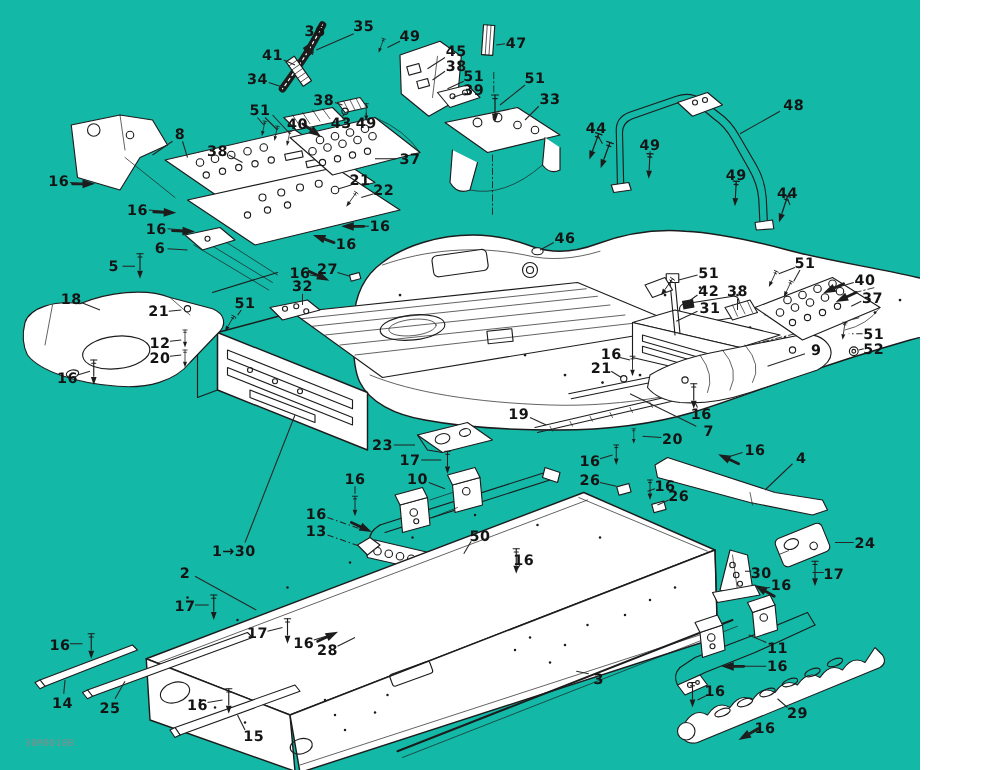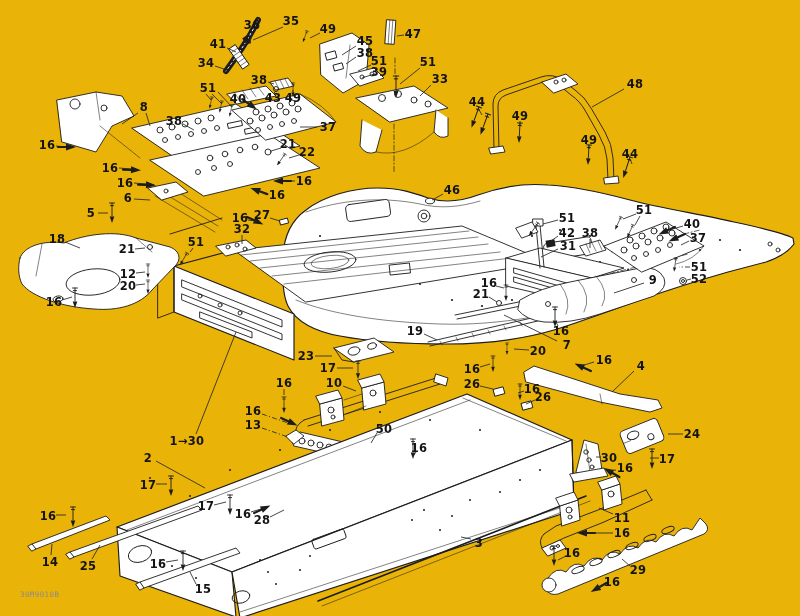--- a/index.html
+++ b/index.html
@@ -1,16 +1,16 @@
 <!DOCTYPE html>
 <html><head>
 <meta charset="utf-8">
 <style>
   html,body{margin:0;padding:0;background:#fff;}
-  .canvas{position:relative;width:800px;height:616px;background:#eab308;overflow:hidden;}
+  .canvas{position:relative;width:736px;height:616px;background:#14b8a6;overflow:hidden;}
   svg{display:block;}
   .art{stroke:#1c1c1c;fill:none;stroke-width:.9;stroke-linejoin:round;stroke-linecap:round;}
   .wf{fill:#ffffff;}
   .dk{fill:#1c1c1c;stroke:none;}
   .h{stroke-width:.55;}
   .t{stroke-width:1.15;}
   .dot{fill:#1c1c1c;stroke:none;}
   .dsh{stroke-dasharray:5 2.2 1.2 2.2;stroke-width:.7;}
   .callout{font:700 11.5px "DejaVu Sans","Liberation Sans",sans-serif;fill:#141414;text-anchor:middle;dominant-baseline:central;letter-spacing:.3px;}
   .leader{stroke:#262626;stroke-width:.85;fill:none;}

